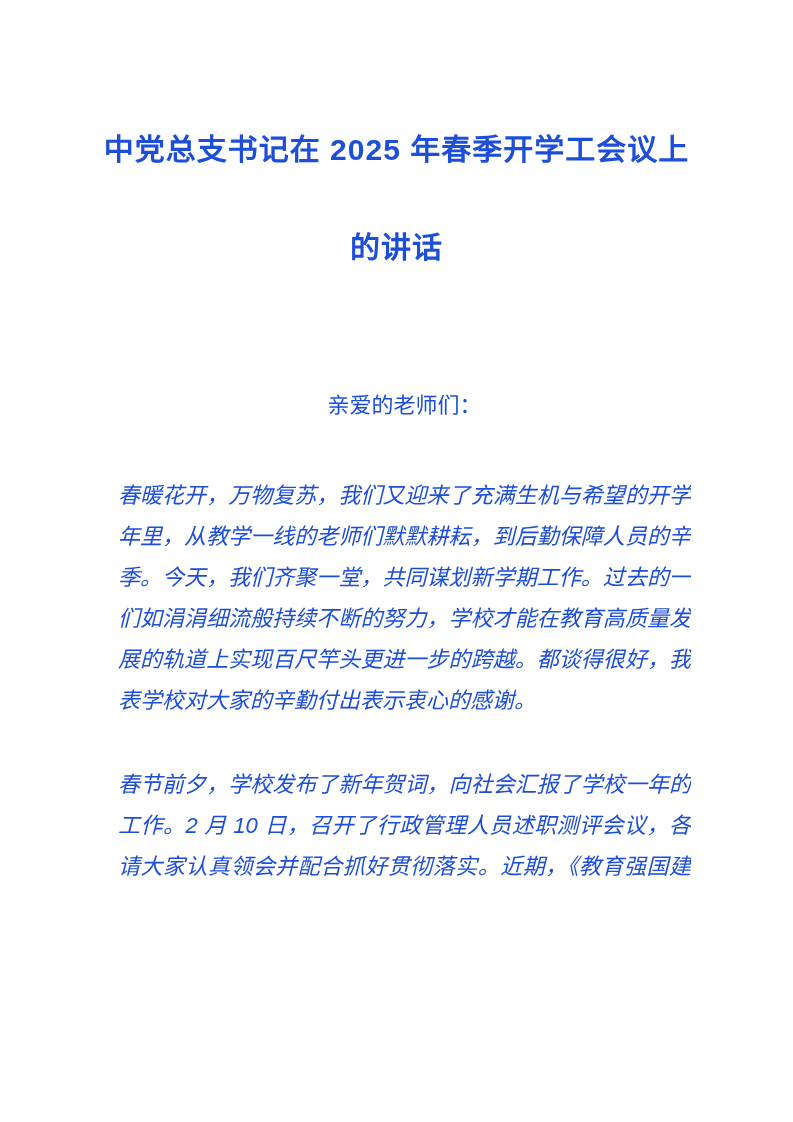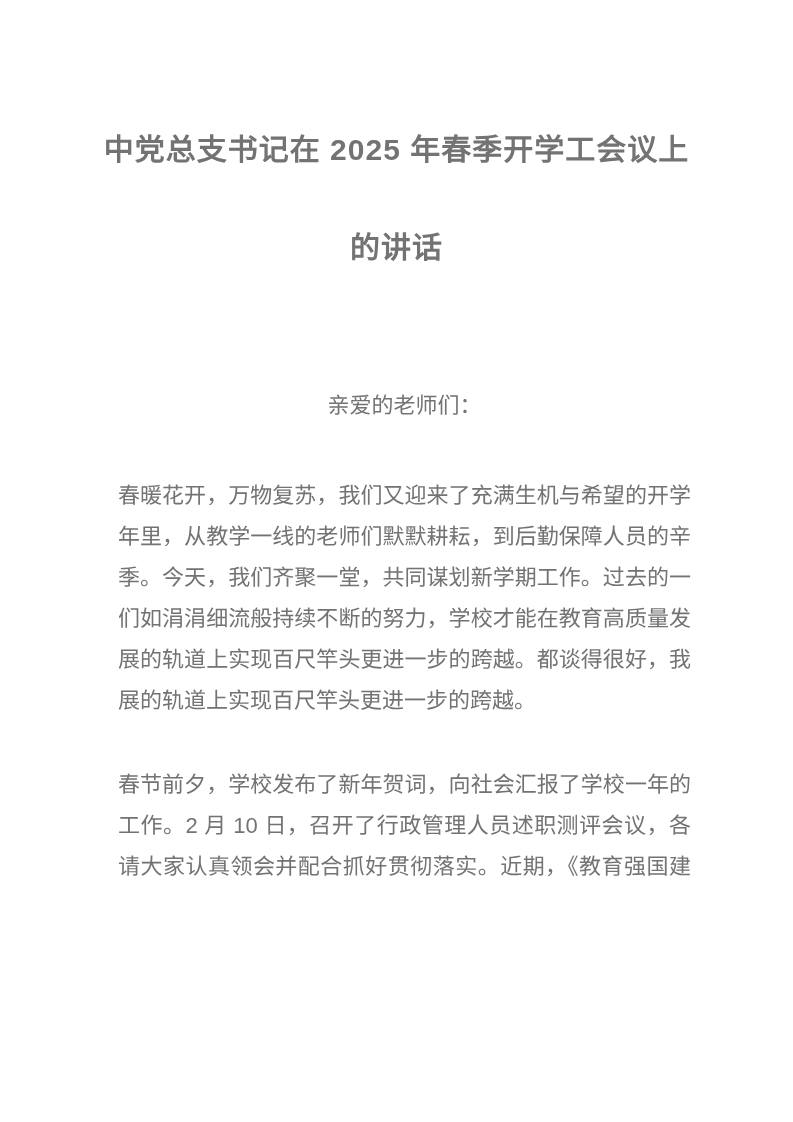--- a/index.html
+++ b/index.html
@@ -7,21 +7,21 @@
     padding: 0;
     background: #ffffff;
   }
   .page {
     position: relative;
     width: 793px;
     height: 1122px;
     background: #ffffff;
     overflow: hidden;
     font-family: "Liberation Sans", sans-serif;
-    color: #737373;
+    color: #1d4ed8;
   }
   .title-block {
     position: absolute;
     top: 101px;
     left: 0;
     width: 793px;
     text-align: center;
   }
   .title-line {
     font-size: 30px;
@@ -39,20 +39,21 @@
     font-size: 22px;
     line-height: 41px;
   }
   .salutation {
     margin: 0 0 49px 0;
     text-align: center;
     height: 41px;
   }
   .para {
     margin: 8px 0 43px 0;
+    font-style: italic;
   }
   .line {
     height: 41px;
     overflow: hidden;
     text-align: justify;
     text-align-last: justify;
   }
   .line.final {
     text-align: left;
     text-align-last: left;
@@ -70,21 +71,21 @@
 
   <main class="body-block">
     <p class="salutation">亲爱的老师们：</p>
     <div id="paragraphs">
         <div class="para">
           <div class="line">春暖花开，万物复苏，我们又迎来了充满生机与希望的开学</div>
           <div class="line">年里，从教学一线的老师们默默耕耘，到后勤保障人员的辛</div>
           <div class="line">季。今天，我们齐聚一堂，共同谋划新学期工作。过去的一</div>
           <div class="line">们如涓涓细流般持续不断的努力，学校才能在教育高质量发</div>
           <div class="line">展的轨道上实现百尺竿头更进一步的跨越。都谈得很好，我代</div>
-          <div class="line final">展的轨道上实现百尺竿头更进一步的跨越。</div>
+          <div class="line final">表学校对大家的辛勤付出表示衷心的感谢。</div>
         </div>
         <div class="para">
           <div class="line">春节前夕，学校发布了新年贺词，向社会汇报了学校一年的</div>
           <div class="line">工作。2 月 10 日，召开了行政管理人员述职测评会议，各支</div>
           <div class="line">请大家认真领会并配合抓好贯彻落实。近期，《教育强国建</div>
         </div>
       </div>
   </main>
 
 </div>

